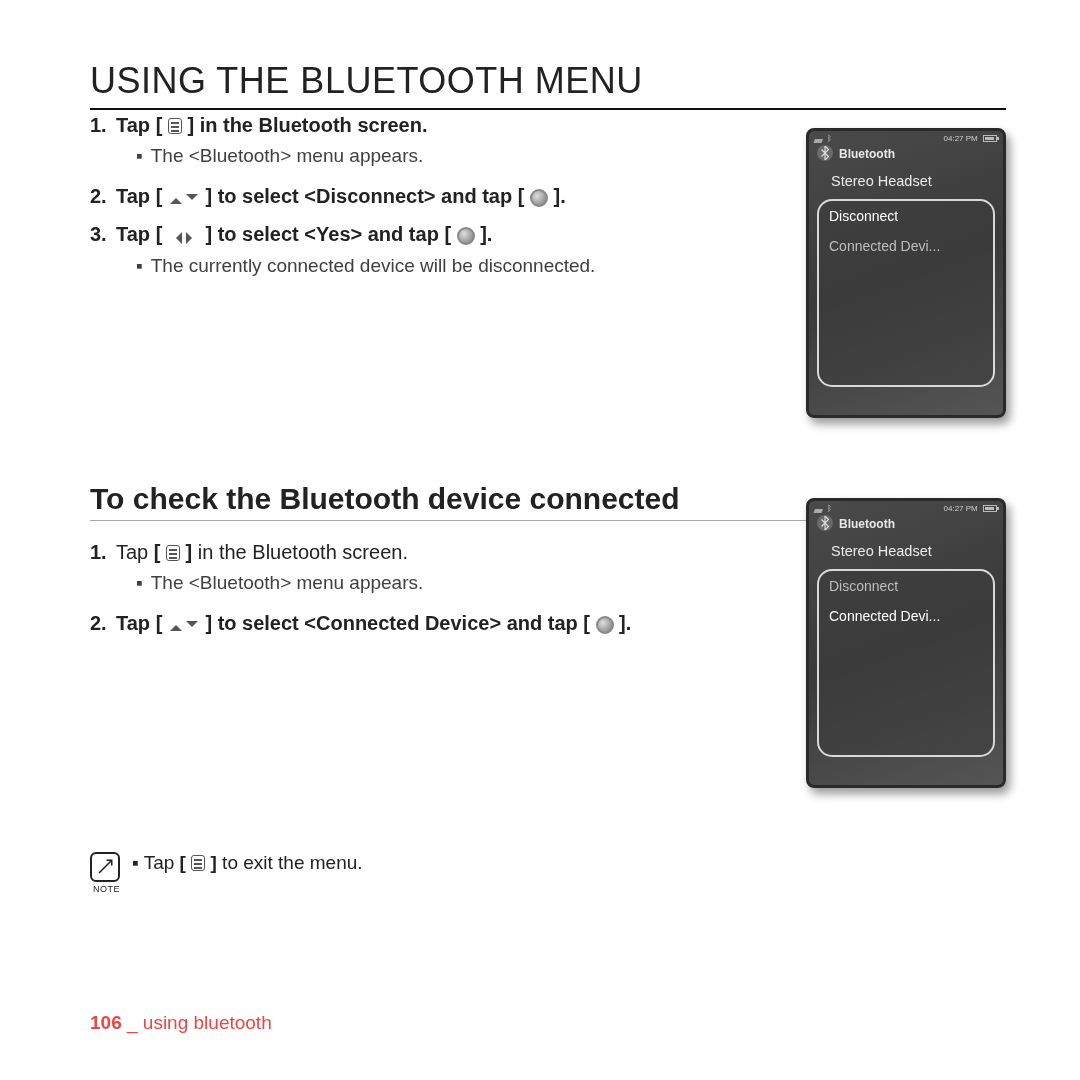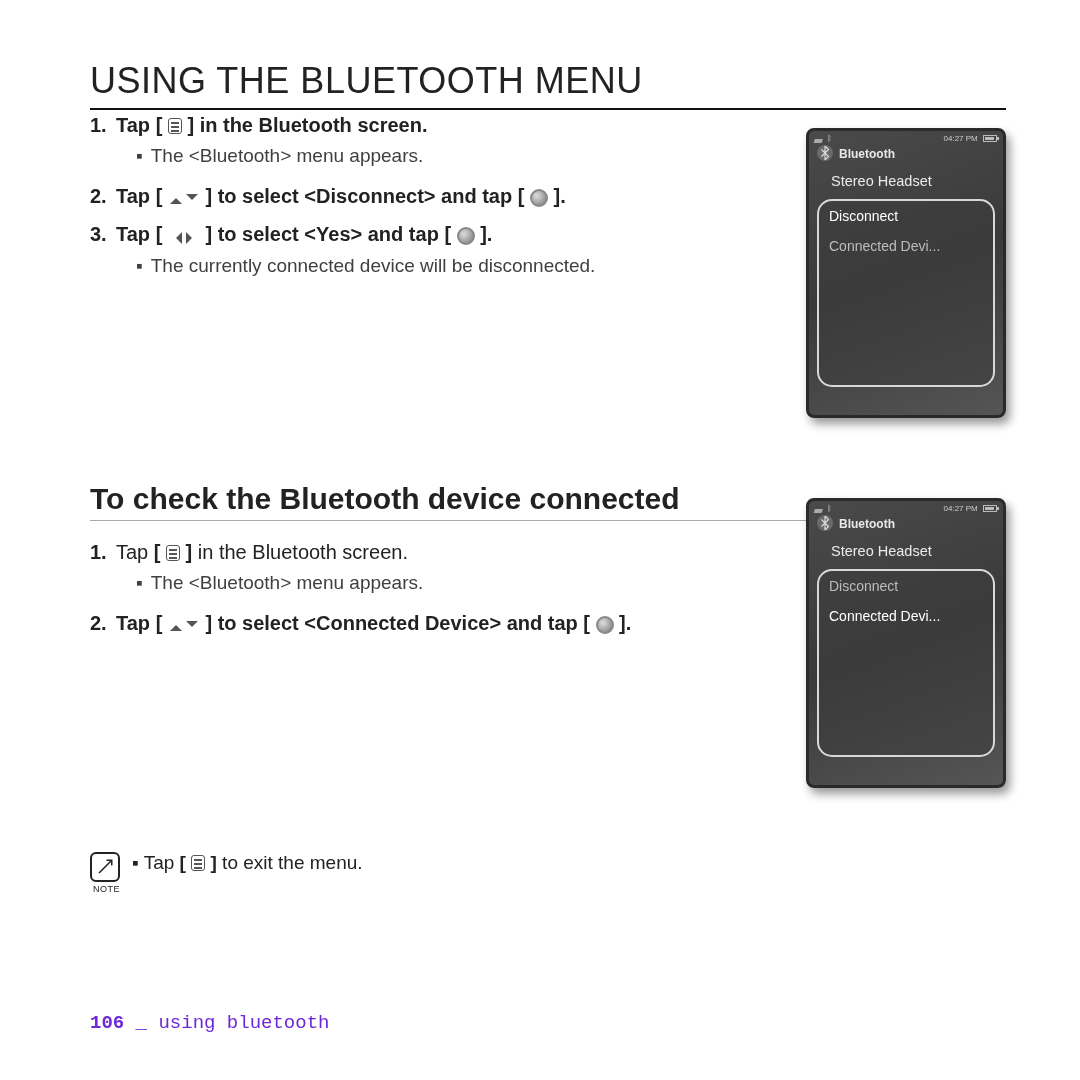--- a/index.html
+++ b/index.html
@@ -148,21 +148,21 @@
   .note-icon-wrap { text-align:right; }
   .note-icon {
     width: 30px; height: 30px; border: 2px solid #222; border-radius: 6px;
     display:flex; align-items:center; justify-content:center;
   }
   .note-icon svg { width:18px; height:18px; }
   .note-label { font-size: 9px; letter-spacing: 0.5px; margin-top:2px; }
 
   .footer {
     position:absolute; left:90px; bottom:46px;
-    font-size: 19px; color:#6d28d9;font-family:Liberation Mono, monospace;
+    font-size: 19px; color:#ef4444;
   }
   .footer .pg { font-weight:700; }
 </style>
 </head>
 <body>
 
 <h1 class="page-title">USING THE BLUETOOTH MENU</h1>
 
 <div id="sections">
   <div class="sec">

